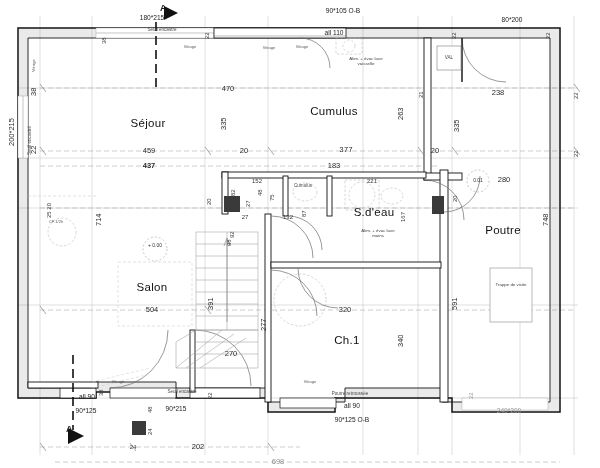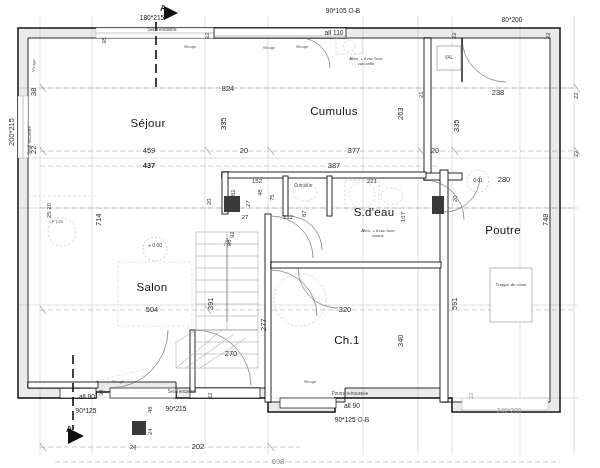--- a/index.html
+++ b/index.html
@@ -323,26 +323,26 @@
   <div class="lbl opening ctr" style="left:343px; top:8px;">90*105 O-B</div>
   <div class="lbl opening ctr" style="left:334px; top:30px;">all 110</div>
   <div class="lbl opening ctr" style="left:512px; top:17px;">80*200</div>
   <div class="lbl opening ctr" style="left:87px; top:394px;">all 90</div>
   <div class="lbl opening ctr" style="left:86px; top:408px;">90*125</div>
   <div class="lbl opening ctr" style="left:176px; top:406px;">90*215</div>
   <div class="lbl opening ctr" style="left:352px; top:403px;">all 90</div>
   <div class="lbl opening ctr" style="left:352px; top:417px;">90*125 O-B</div>
   <div class="lbl opening ctr" style="left:509px; top:408px; color:#9a9a9a;">240*200</div>
 
-  <div class="lbl dim ctr" style="left:228px; top:85px;">824</div>
+  <div class="lbl dim ctr" style="left:228px; top:85px;">470</div>
   <div class="lbl dim ctr" style="left:149px; top:147px;">459</div>
   <div class="lbl dim ctr" style="left:149px; top:162px;font-weight:bold;">437</div>
   <div class="lbl dim ctr" style="left:244px; top:147px;">20</div>
-  <div class="lbl dim ctr" style="left:354px; top:147px;">377</div>
-  <div class="lbl dim ctr" style="left:334px; top:162px;">387</div>
+  <div class="lbl dim ctr" style="left:346px; top:147px;font-family:Liberation Mono, monospace;">377</div>
+  <div class="lbl dim ctr" style="left:334px; top:162px;">183</div>
   <div class="lbl dim ctr" style="left:435px; top:147px;">20</div>
   <div class="lbl dim ctr" style="left:504px; top:147px;margin-top:29px;">280</div>
   <div class="lbl dim ctr" style="left:498px; top:89px;">238</div>
   <div class="lbl dim-sm ctr" style="left:257px; top:178px;">152</div>
   <div class="lbl dim-sm ctr" style="left:245px; top:214px;">27</div>
   <div class="lbl dim-sm ctr" style="left:288px; top:214px;">132</div>
   <div class="lbl dim-sm ctr" style="left:372px; top:178px;">221</div>
   <div class="lbl dim ctr" style="left:152px; top:306px;">504</div>
   <div class="lbl dim ctr" style="left:231px; top:350px;">270</div>
   <div class="lbl dim ctr" style="left:345px; top:306px;">320</div>

